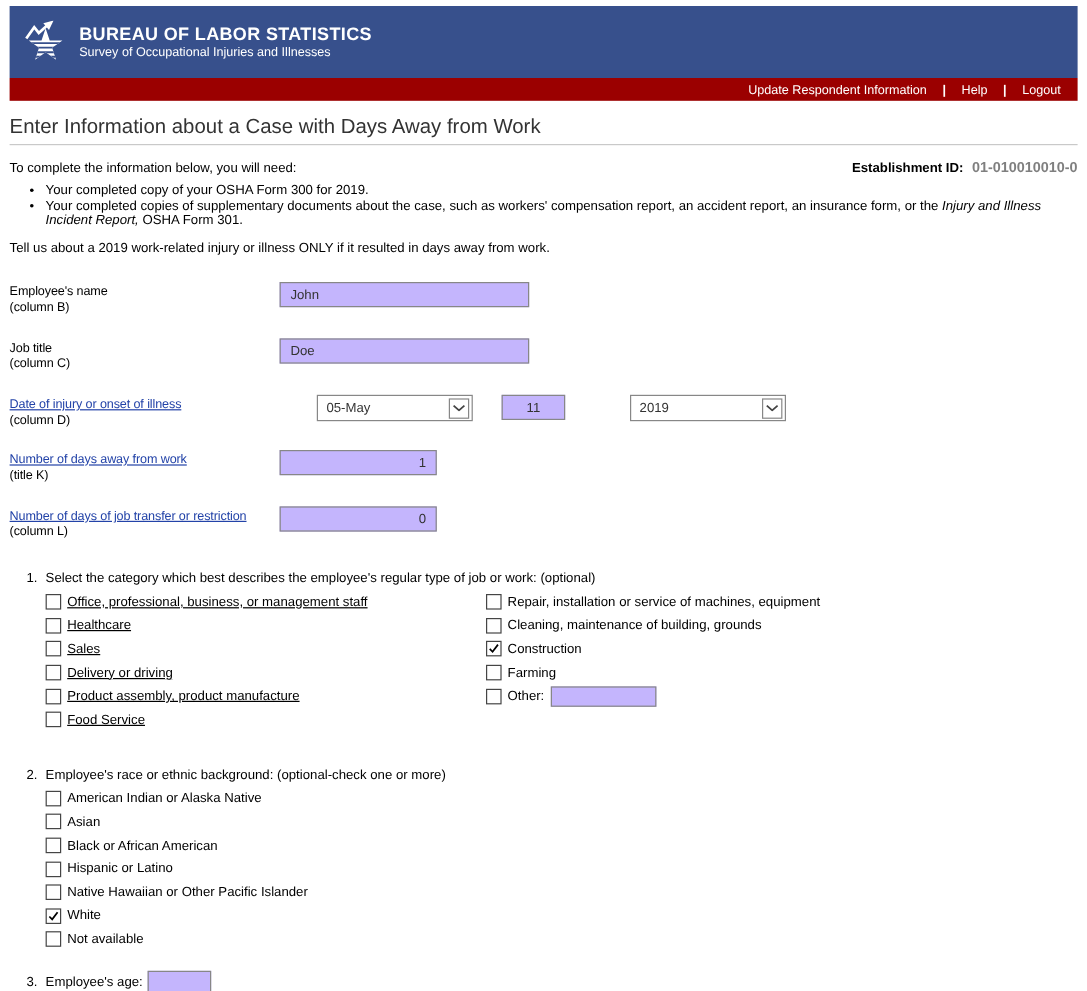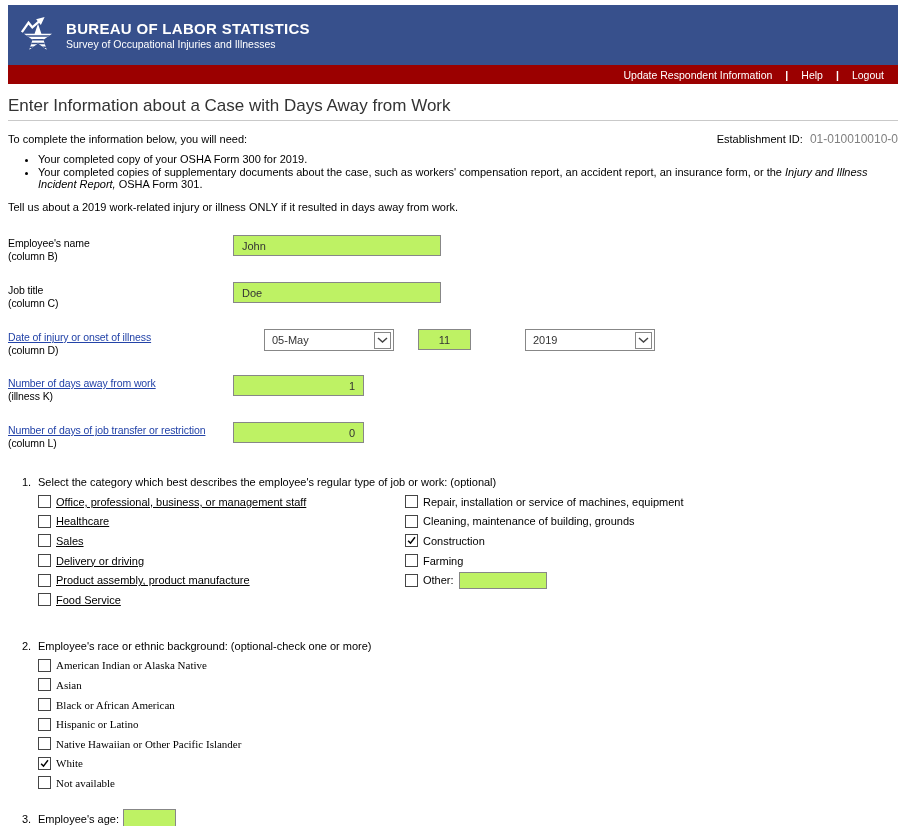--- a/index.html
+++ b/index.html
@@ -15,35 +15,35 @@
   .hdr-titles { margin-left:8px; color:#fff; }
   .hdr-agency { font-size:15px; font-weight:bold; letter-spacing:.3px; }
   .hdr-survey { font-size:10.5px; margin-top:1px; }
   .hdr-red { height:19px; background:#9B0000; display:flex; align-items:center; justify-content:flex-end; padding-right:14px; }
   .nav-link { color:#fff; font-size:10.5px; text-decoration:none; cursor:pointer; }
   .nav-sep { color:#fff; font-size:10.5px; font-weight:bold; margin:0 13px; }
   
   h1.page-title { margin-top:12px; font-size:17px; font-weight:400; color:#333;
     padding-bottom:4px; border-bottom:1px solid #c9c9c9; }
   .intro-row { margin-top:11px; display:flex; justify-content:space-between; align-items:baseline; }
-  .estab { white-space:nowrap; }
+  .estab { white-space:nowrap;font-weight:bold; }
   .estab-label { font-size:11px; color:#000; }
   .estab-id { font-size:12px; color:#7f7f7f; margin-left:4px; }
   ul.bullets { margin-top:7px; margin-left:30px; line-height:12px; }
   ul.bullets li { margin-bottom:1px; }
   .tellus { margin-top:11px; }
   
   .form-block { margin-top:22px; }
   .frow { display:flex; align-items:flex-start; margin-bottom:19px; }
   .flabel { width:204px; text-align:left; line-height:13px; padding-top:2px;
             font-size:10.5px; letter-spacing:-.1px; flex:0 0 auto; }
   .flabel .lnk { color:#2343A8; text-decoration:underline; white-space:nowrap; cursor:pointer; }
   .fcol-note { color:#000; }
   .fctrls { margin-left:21px; display:flex; align-items:flex-start; }
-  .ti { border:1px solid #878787; background:#bef264; height:21px; font-family:"Liberation Sans",sans-serif;
+  .ti { border:1px solid #878787; background:#c4b5fd; height:21px; font-family:"Liberation Sans",sans-serif;
         font-size:11px; color:#333; padding:0 8px; outline:none; }
   .ti.right { text-align:right; }
   .ti.center { text-align:center; padding:0 2px; }
   .sel { border:1px solid #878787; background:#fff; height:22px; display:flex; align-items:center; cursor:default;margin-left:31px; }
   .sel .t { padding-left:7px; font-size:11px; color:#333; }
   .sel .arrowbox { margin-left:auto; margin-right:2px; width:17px; height:17px; border:1px solid #878787;
                    display:flex; align-items:center; justify-content:center; background:#fff; }
   
   .questions { margin-top:26px; }
   .q { margin-bottom:0; }
@@ -52,21 +52,21 @@
   .qtext { }
   .q1cols { display:flex; margin-left:30px; }
   .colL { width:367px; flex:0 0 auto;text-decoration:underline; }
   .colR { flex:1; }
   .cbrow { display:flex; align-items:center; height:19.6px; }
   .cb { width:13px; height:13px; border:1px solid #454545; background:#fff; flex:0 0 auto;
         display:inline-flex; align-items:center; justify-content:center; cursor:pointer; }
   .cblabel { margin-left:5px; }
   .other-ti { height:17px; width:88px; margin-left:5px; padding:0 3px; }
   .q2 { margin-top:30px; }
-  .q2opts { margin-left:30px;font-family:Liberation Serif, serif; }
+  .q2opts { margin-left:30px; }
   .q3 { margin-top:16px; }
   .q3row { display:flex; align-items:center; margin-left:14px; }
   .q3num { width:16px; flex:0 0 auto; }
   .age-input { width:53px; margin-left:4px; }
   .or-line { margin-left:30px; margin-top:4px; font-style:italic; height:13px; } .gap24 { width:24px; } .gap23 { width:23px; }
 </style>
 </head>
 <body>
 
 <div class="page">
@@ -165,21 +165,21 @@
                 <polyline points="1,1 5.5,5 10,1" fill="none" stroke="#444" stroke-width="1.5"></polyline>
               </svg>
           </span>
         </div>
       </div>
     </div>
 
     <div class="frow">
       <div class="flabel">
         <div><a class="lnk">Number of days away from work</a></div>
-        <div class="fcol-note">(illness K)</div>
+        <div class="fcol-note">(title K)</div>
       </div>
       <div class="fctrls">
         <input class="ti right" style="width: 131px;" readonly="" value="1">
       </div>
     </div>
 
     <div class="frow">
       <div class="flabel">
         <div><a class="lnk">Number of days of job transfer or restriction</a></div>
         <div class="fcol-note">(column L)</div>

